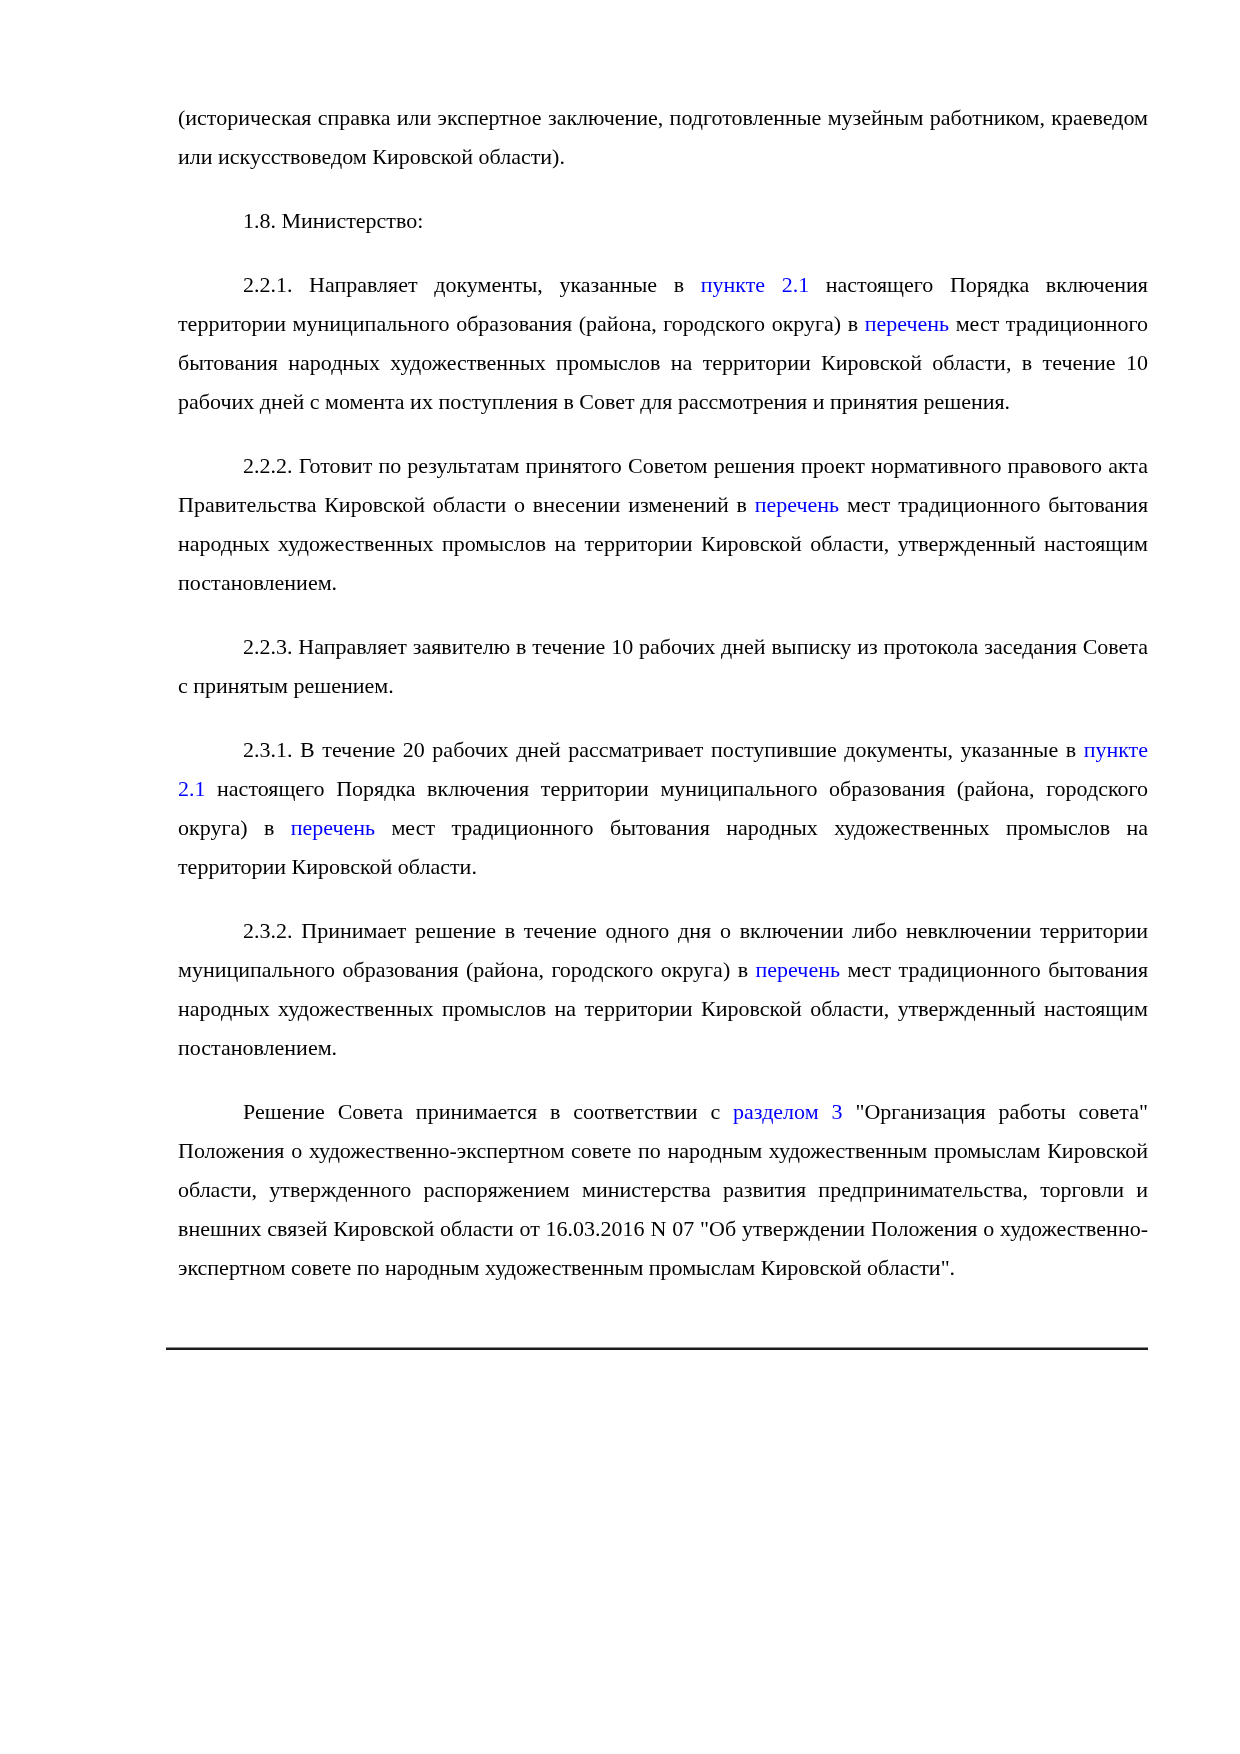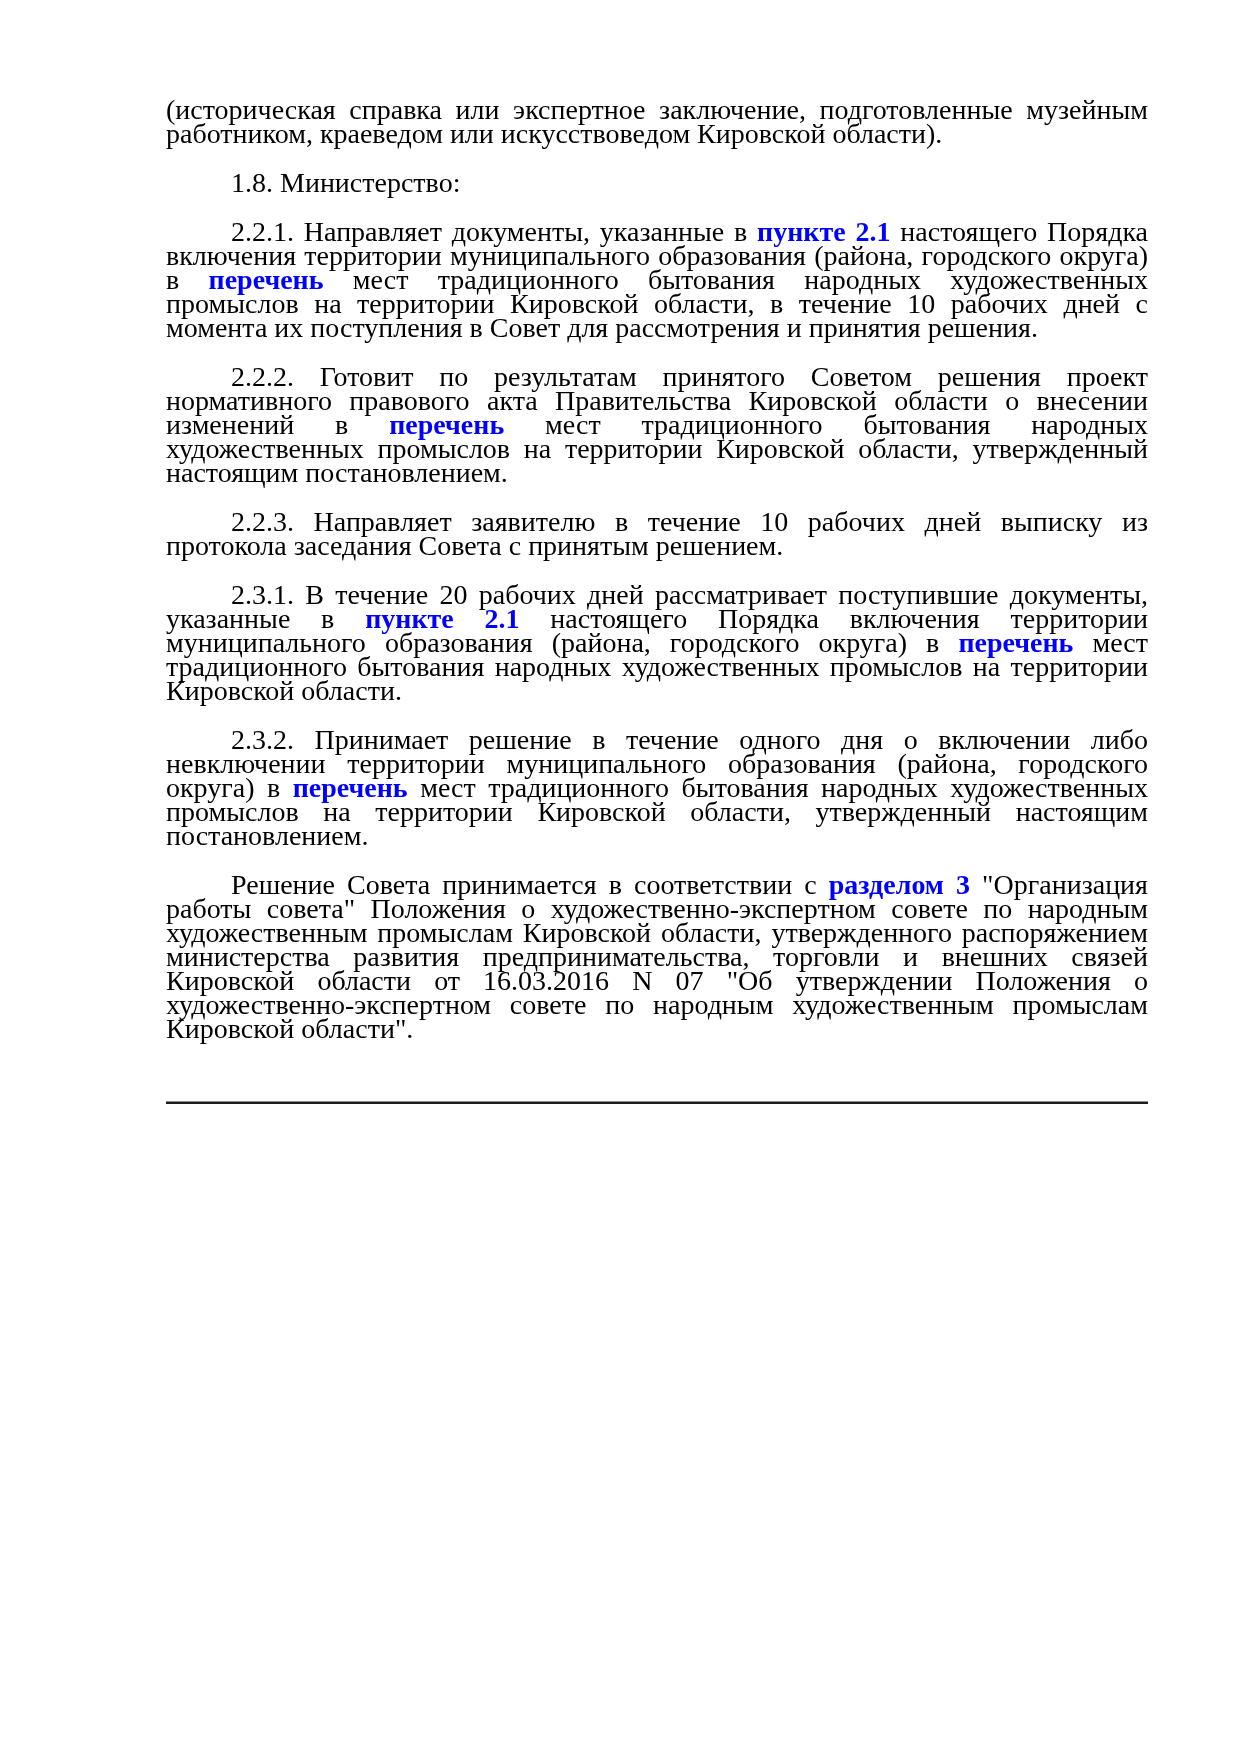--- a/index.html
+++ b/index.html
@@ -15,33 +15,32 @@
     font-family: "Liberation Serif", "DejaVu Serif", serif;
     color: #000000;
   }
   .page {
     position: absolute;
     left: 166px;
     top: 98px;
     width: 982px;
   }
   p.para {
-    margin: 0 0 25px 0;
-    font-size: 28px;
-    line-height: 24px;
+    margin: 0 0 25px 12px;
+    font-size: 22px;
+    line-height: 39px;
     text-align: justify;
     color: #000000;
   }
   p.para.indent {
     text-indent: 65px;
   }
   a.doc-link {
     text-decoration: none;
     cursor: pointer;
-    font-weight: bold;
   }
   .divider {
     margin-top: 60px;
     width: 100%;
     height: 2px;
     background: #1c1c1c;
     border-top: 1px solid #8f8f8f;
   }
 </style>
 </head>

